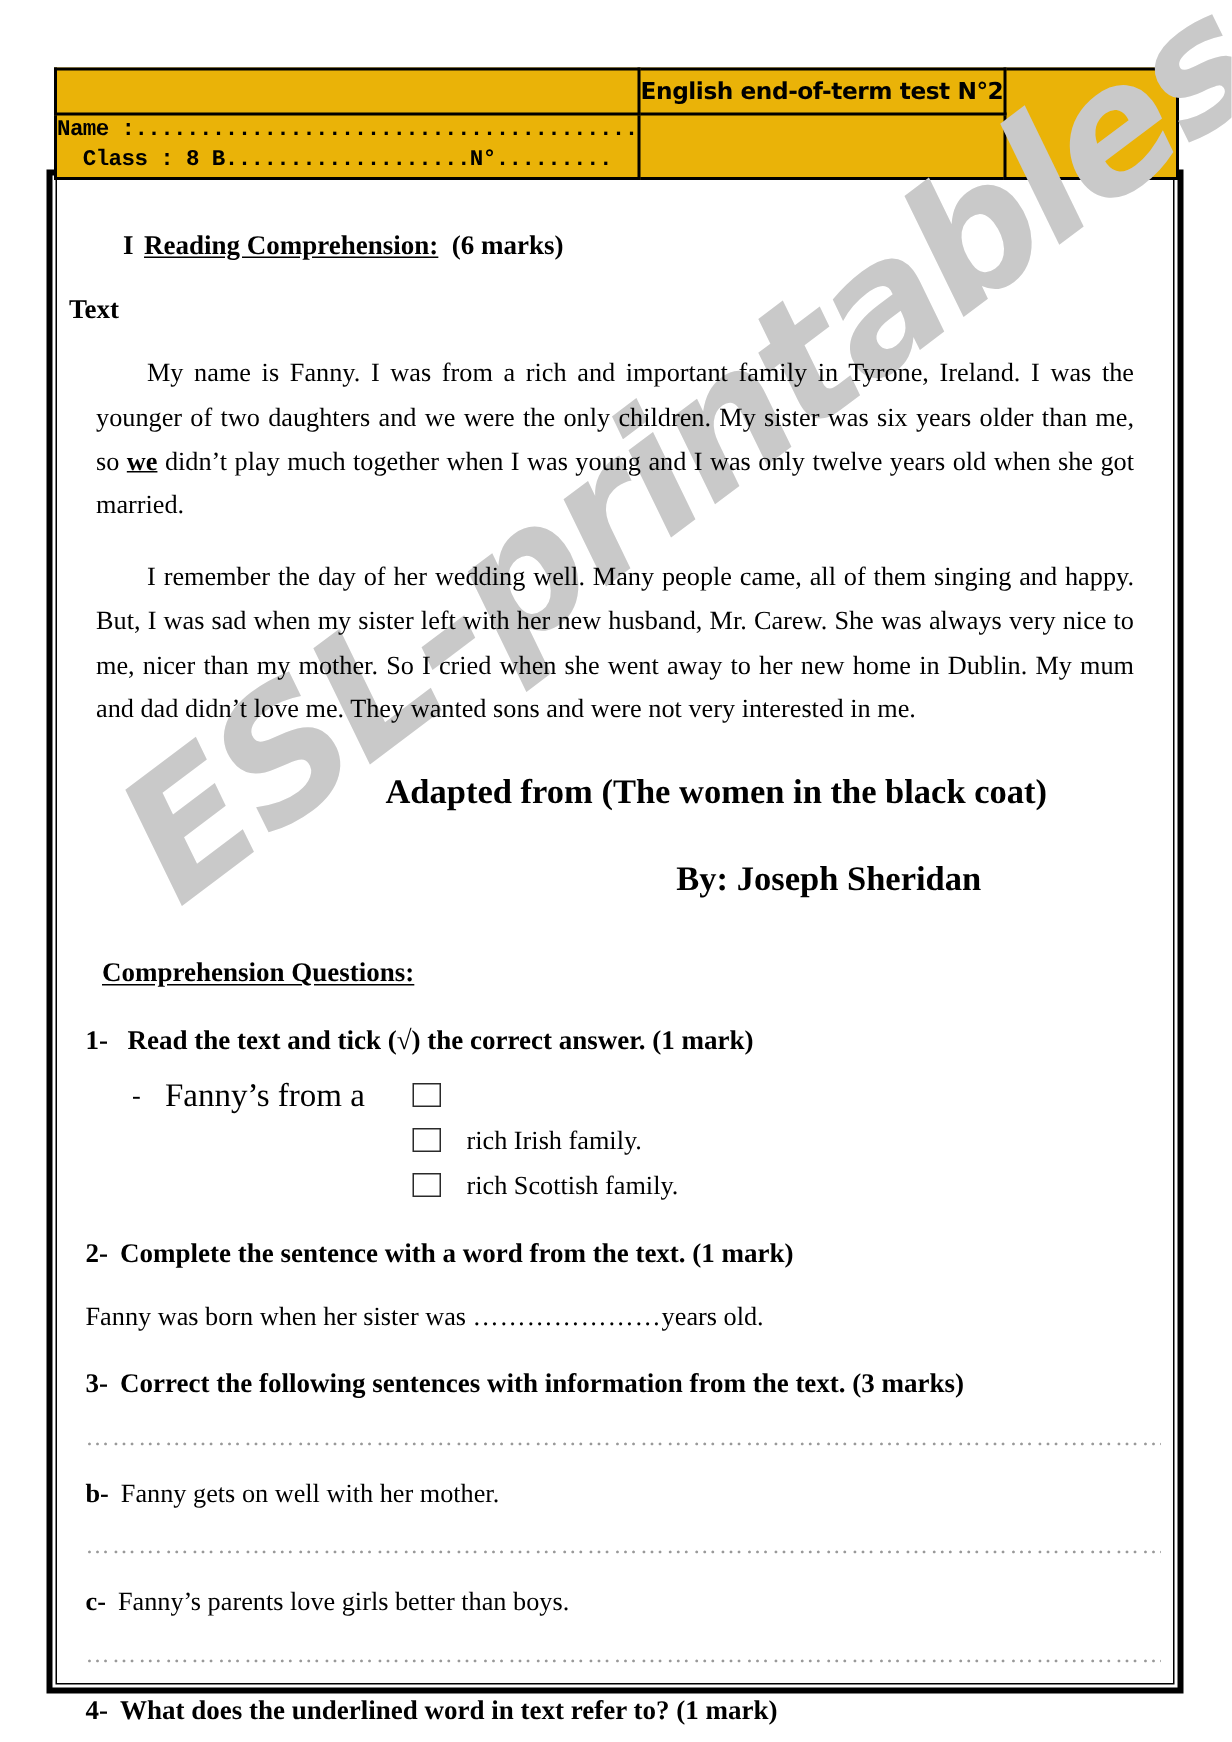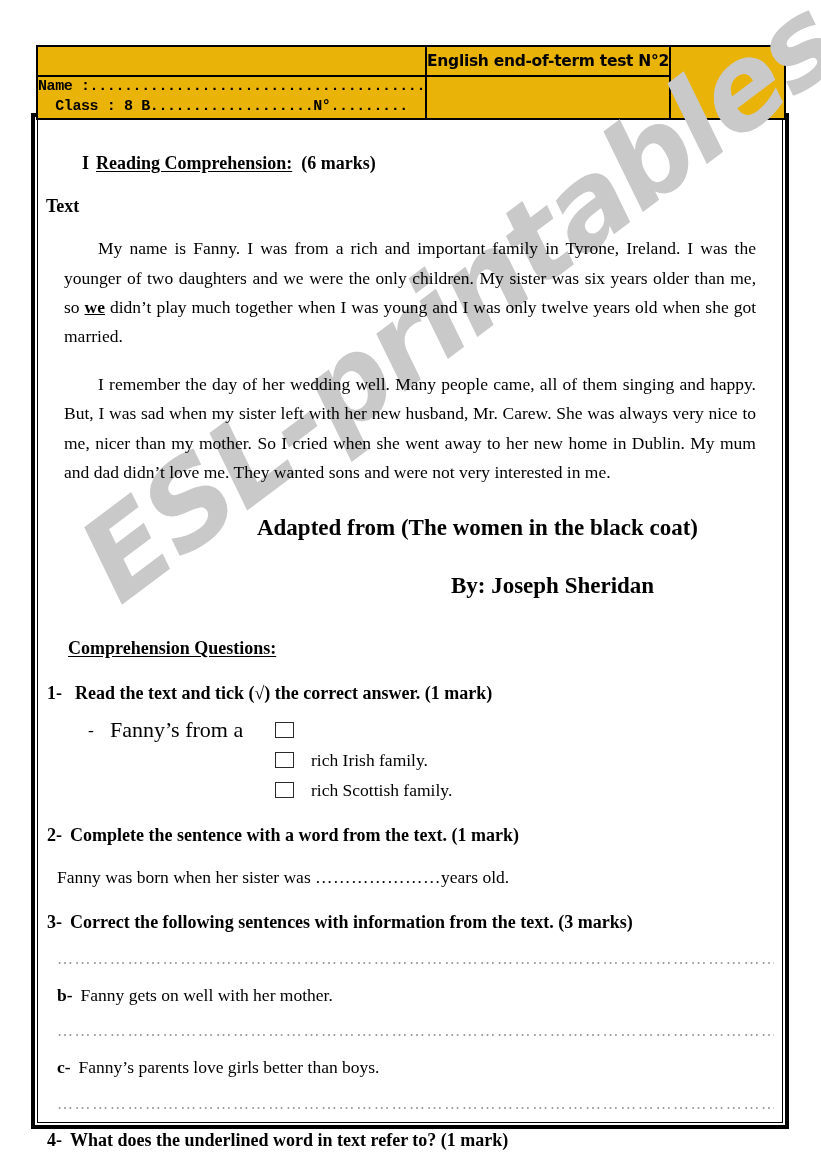--- a/index.html
+++ b/index.html
@@ -170,21 +170,21 @@
   .cq-head {
     margin: 30px 0 0 22px;
     font-weight: bold;
     font-size: 18px;
     text-decoration: underline;
     text-underline-offset: 2px;
     display: inline-block;
   }
 
   .q-line {
-    margin: 16px 0 0 1px;
+    margin: 16px 0 0 11px;
     font-weight: bold;
     font-size: 18px;
   }
   .q-line .qnum { margin-right: 8px; }
   .q-line.q1 .qnum { margin-right: 13px; }
 
   .opt-list { margin: 7px 0 0 0; }
   .opt-row {
     display: flex;
     align-items: center;

